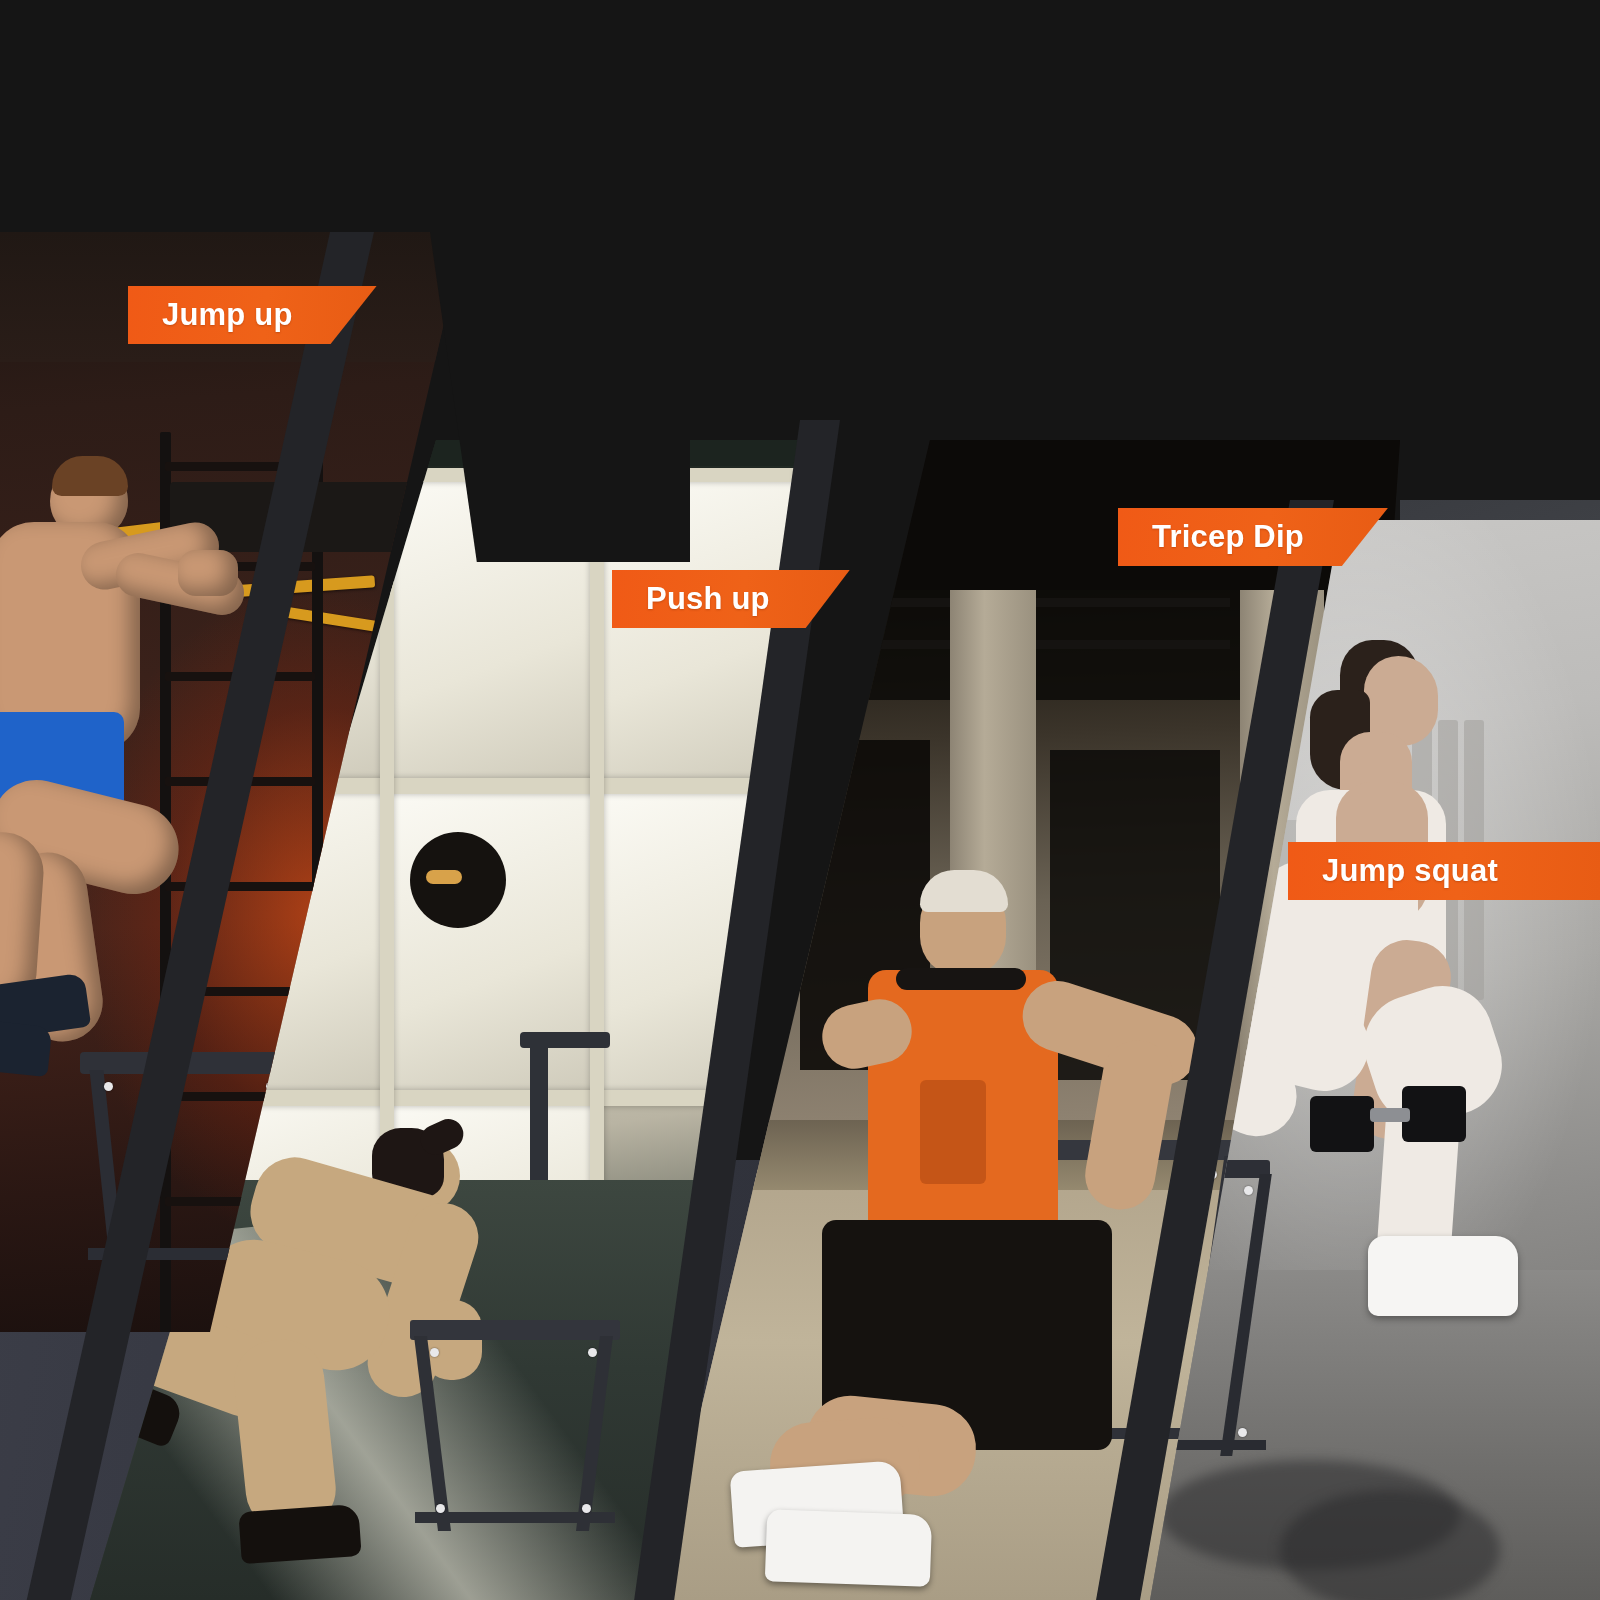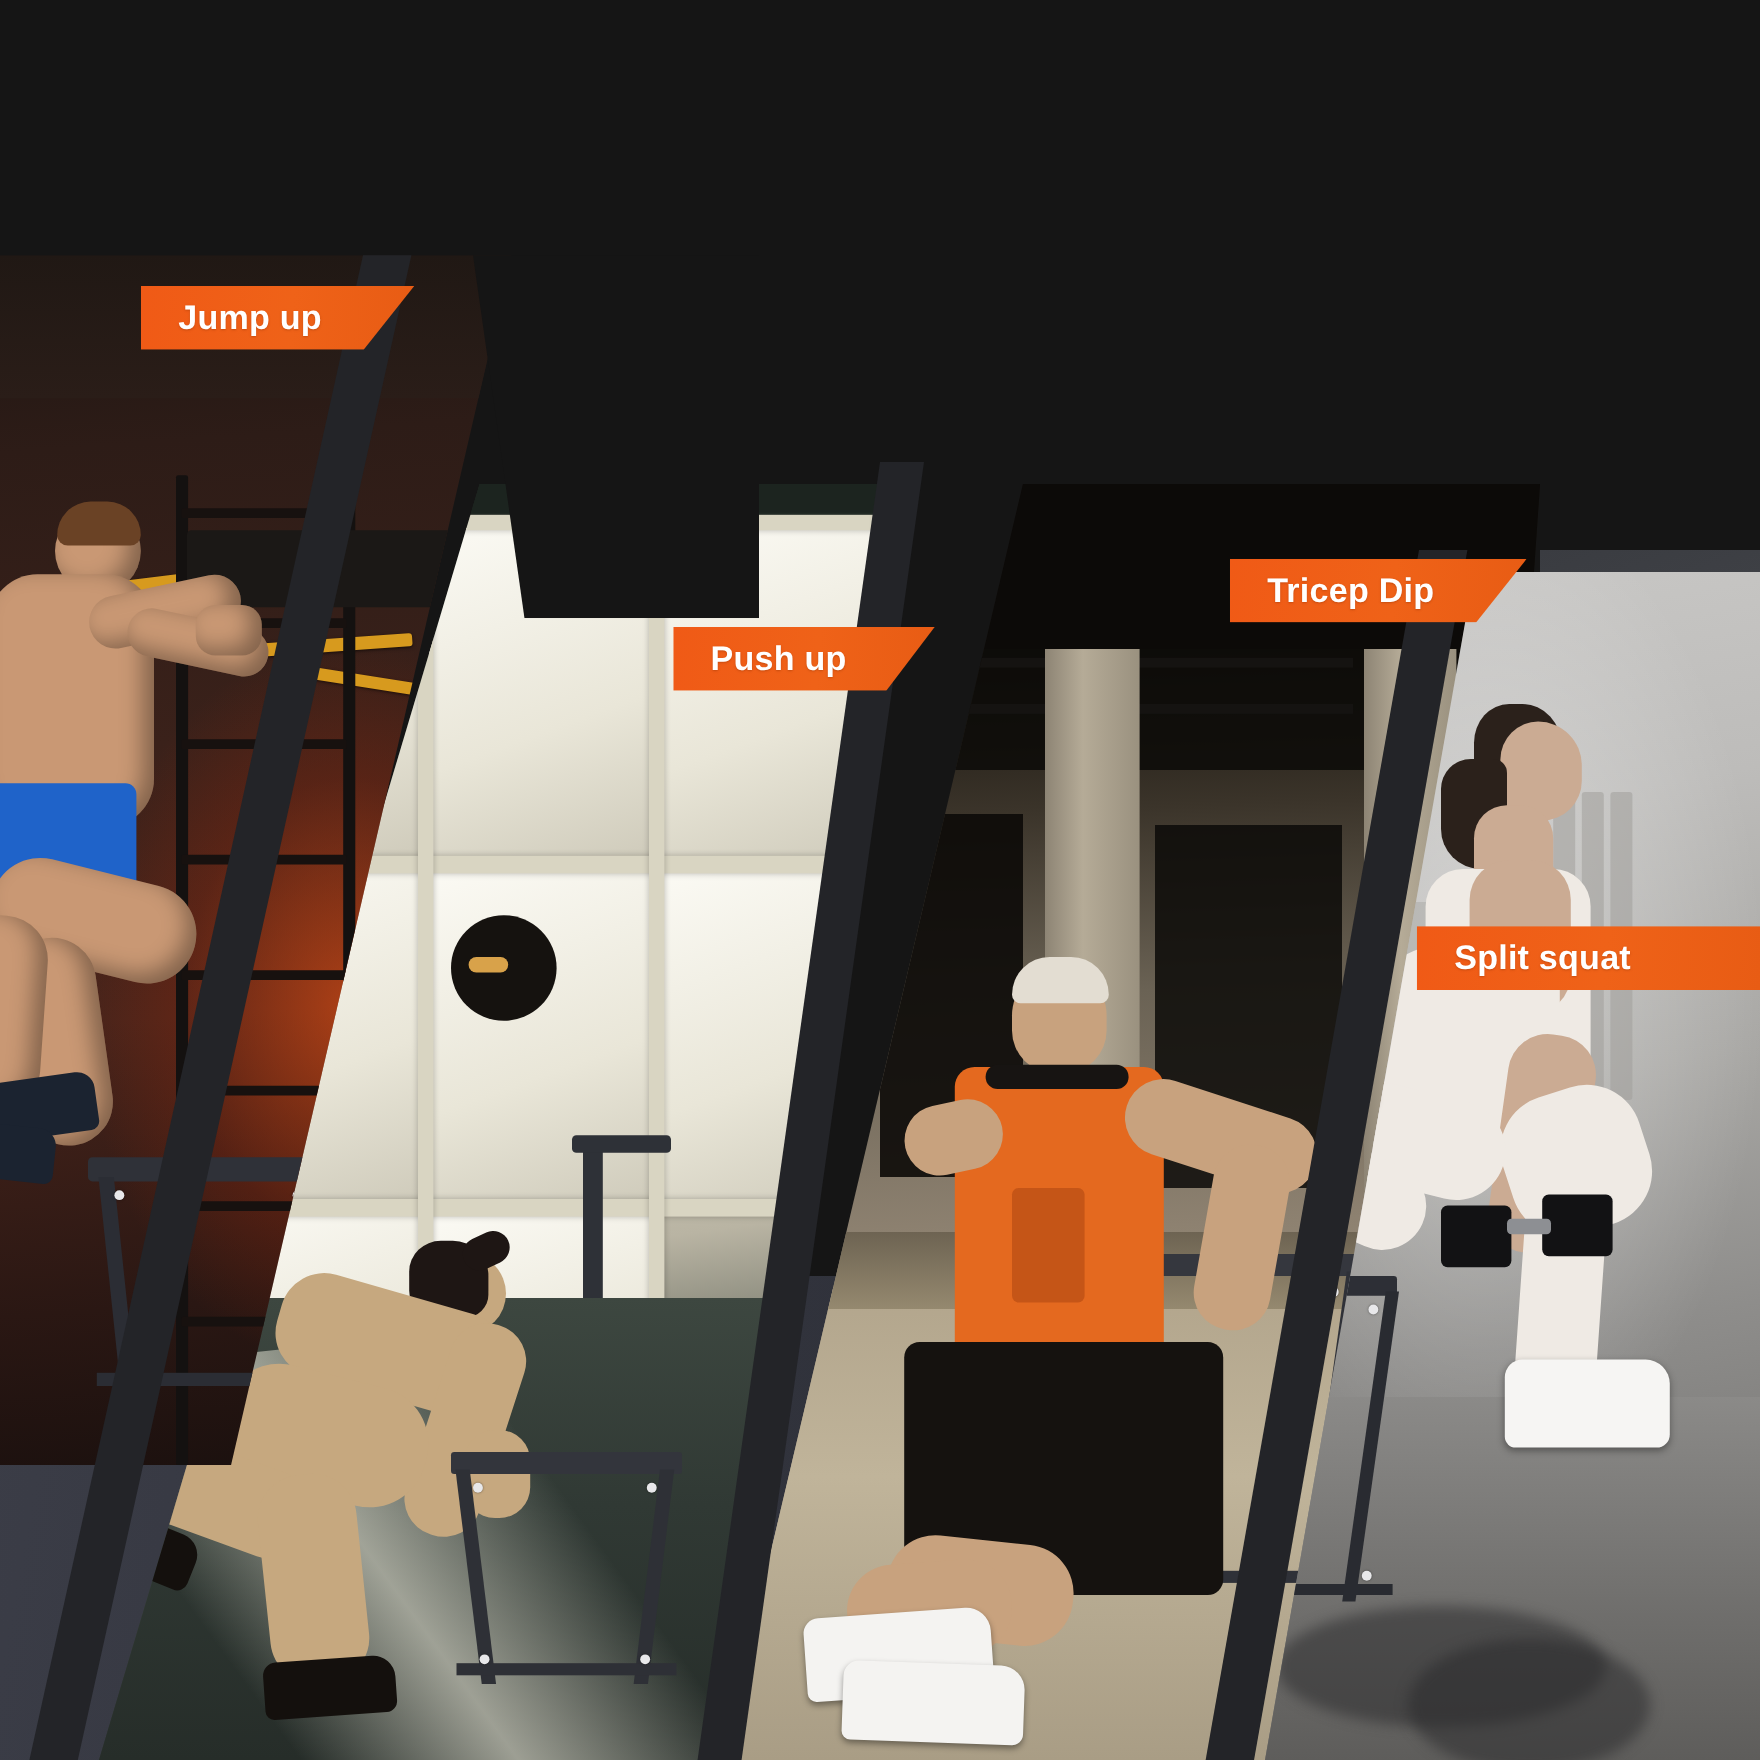--- a/index.html
+++ b/index.html
@@ -176,21 +176,21 @@
   .rivet { position:absolute; width:9px; height:9px; border-radius:50%; background:#e8e8ea; box-shadow:0 0 2px rgba(0,0,0,.5); }
 
   
   .badge {
     position:absolute; z-index:60; height:58px; display:flex; align-items:center;
     background:linear-gradient(95deg,#f05a16 0%,#ef6218 55%,#e85c14 100%);
     color:#ffffff; font-weight:700; font-size:31px; letter-spacing:.2px;
     padding:0 30px 0 34px; white-space:nowrap;
     text-shadow:0 1px 2px rgba(120,40,0,.35);
   }
-  #badge-jump  { left:128px; top:260px; padding-right:84px;
+  #badge-jump  { left:128px; top:286px; padding-right:84px;
                  clip-path:polygon(0 0, 100% 0, calc(100% - 46px) 100%, 0 100%);text-align:right; }
   #badge-push  { left:612px; top:570px; padding-right:80px;
                  clip-path:polygon(0 0, 100% 0, calc(100% - 44px) 100%, 0 100%); }
   #badge-dip   { left:1118px; top:508px; padding-right:84px;
                  clip-path:polygon(0 0, 100% 0, calc(100% - 46px) 100%, 0 100%); }
   #badge-split { left:1288px; top:842px; padding-right:40px; width:312px;
                  clip-path:polygon(0 0, 100% 0, 100% 100%, 0 100%); }
 
   
   .sep { position:absolute; z-index:30; background:#232428; }
@@ -421,17 +421,17 @@
   <div class="badge" id="badge-jump">
     <span>Jump up</span>
   </div>
   <div class="badge" id="badge-dip">
     <span>Tricep Dip</span>
   </div>
   <div class="badge" id="badge-push">
     <span>Push up</span>
   </div>
   <div class="badge" id="badge-split">
-    <span>Split squat</span>
+    <span>Jump squat</span>
   </div>
 
 
 </div>
 
 </body></html>

